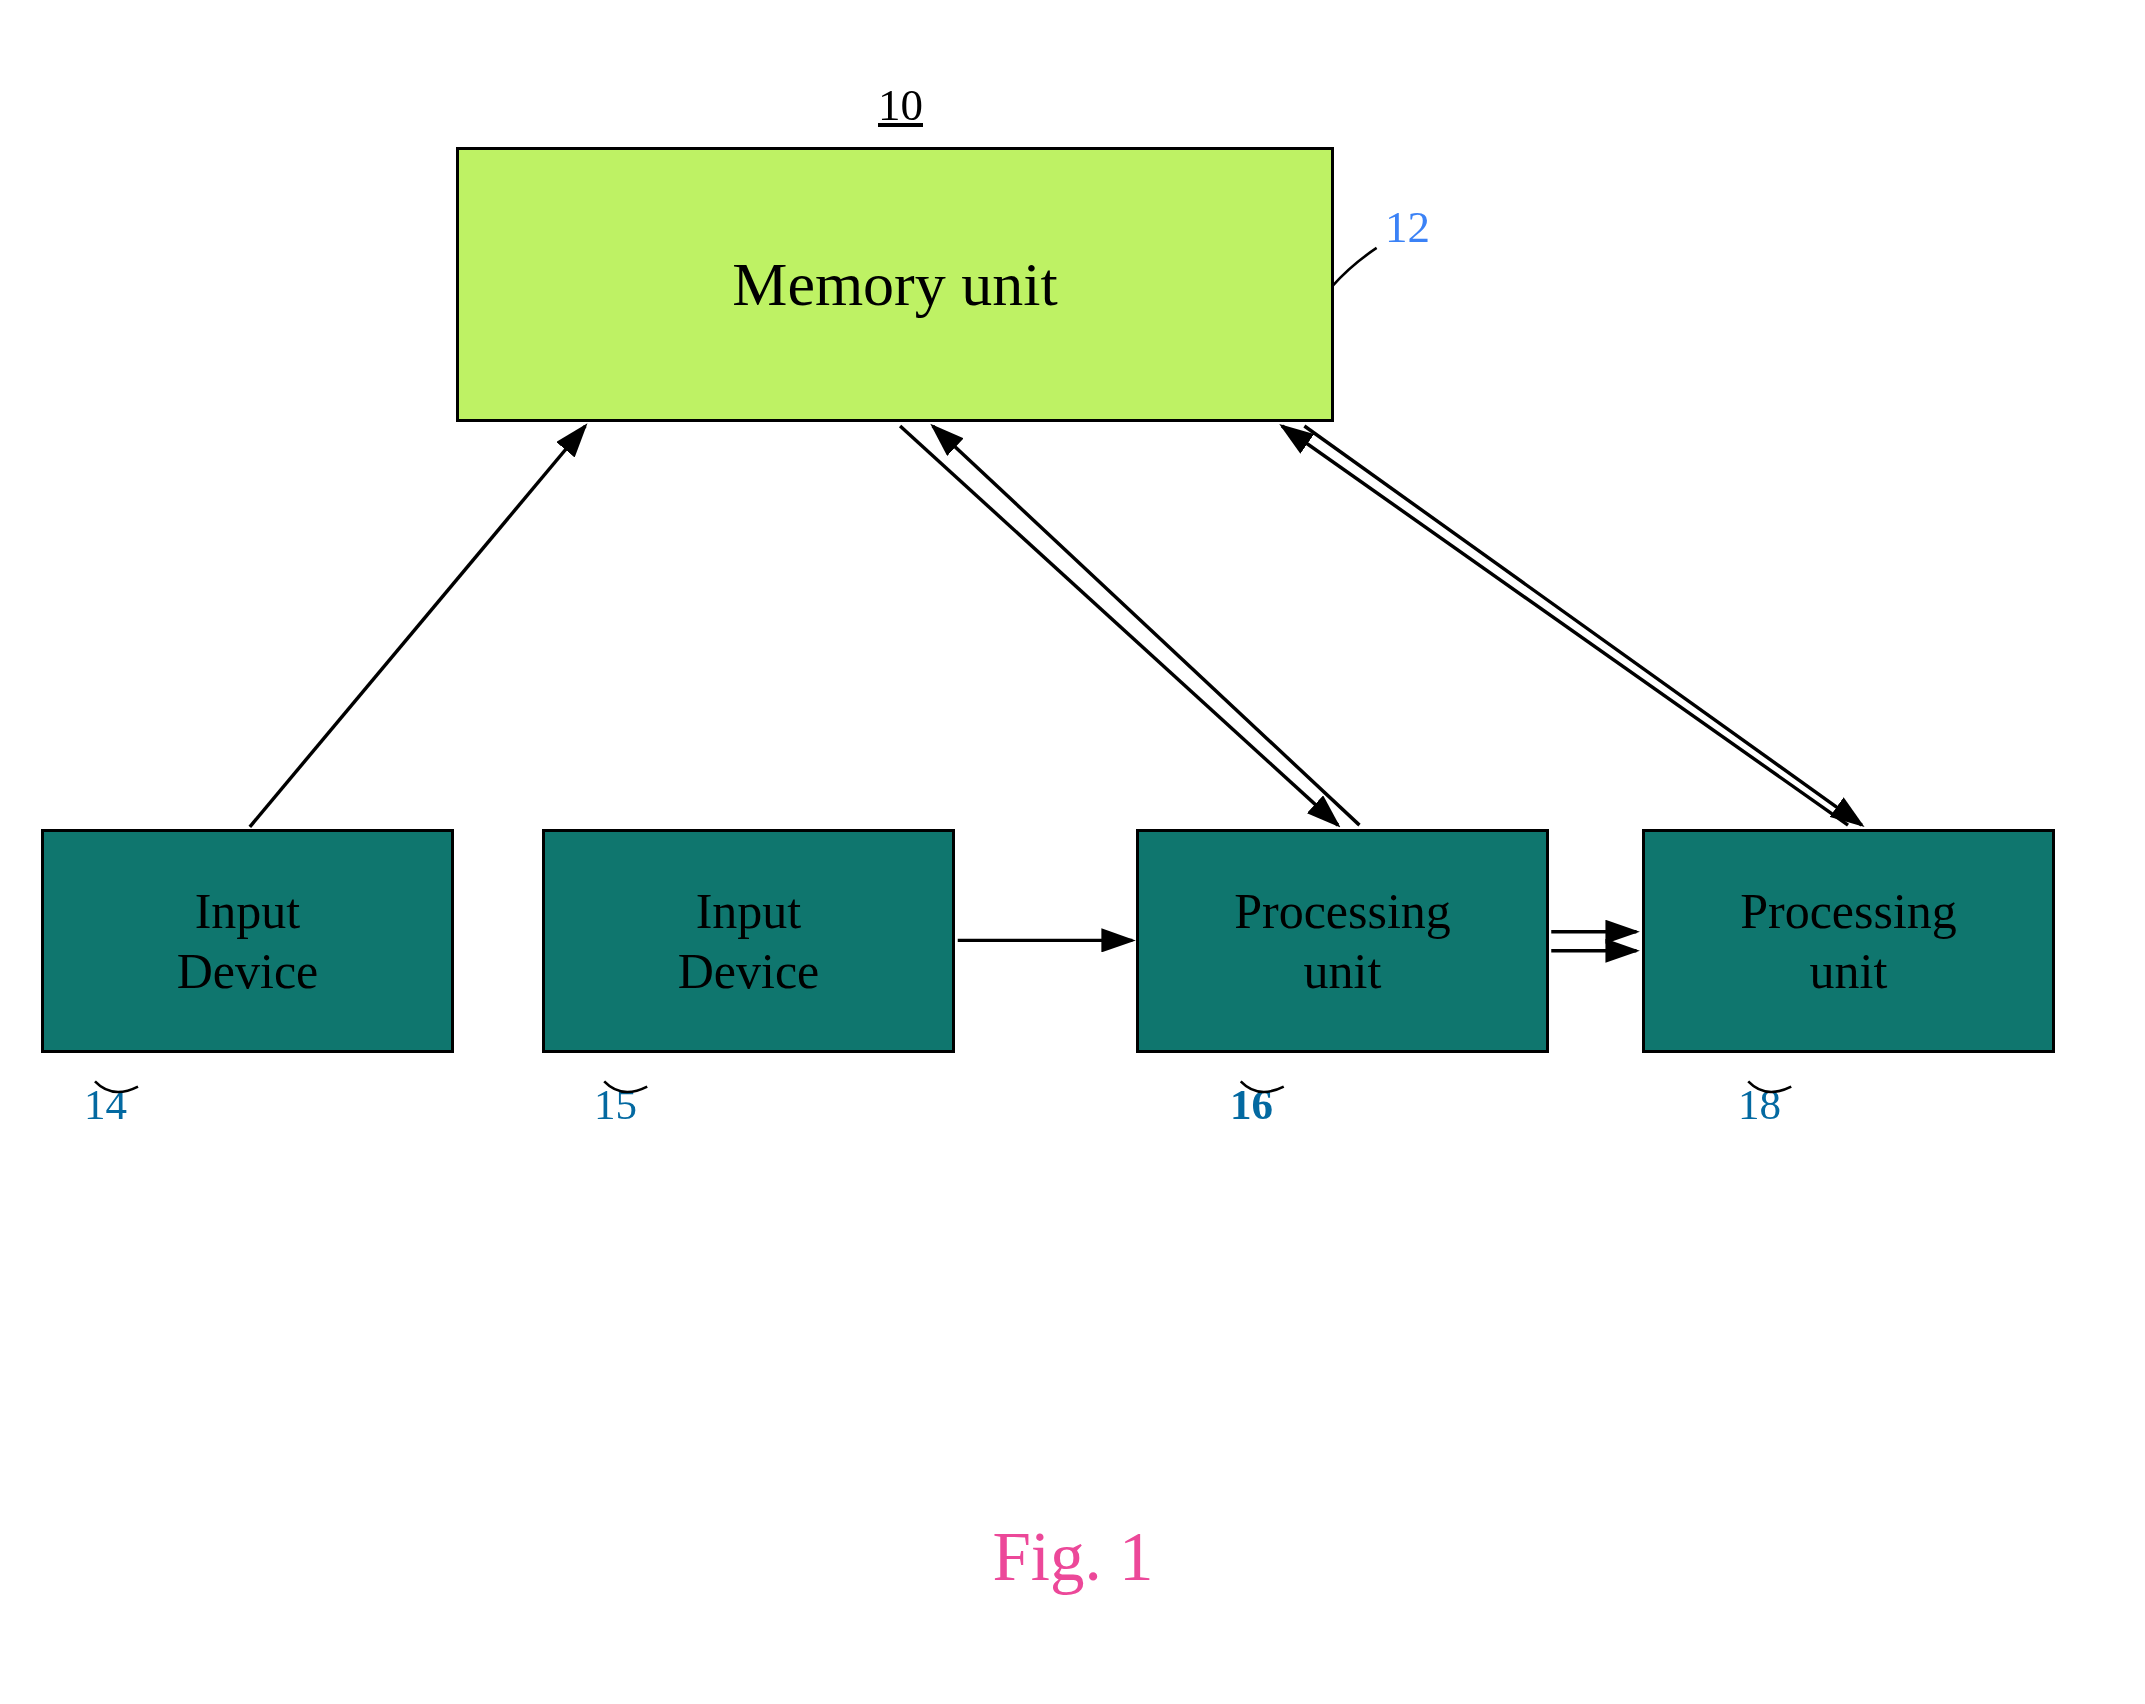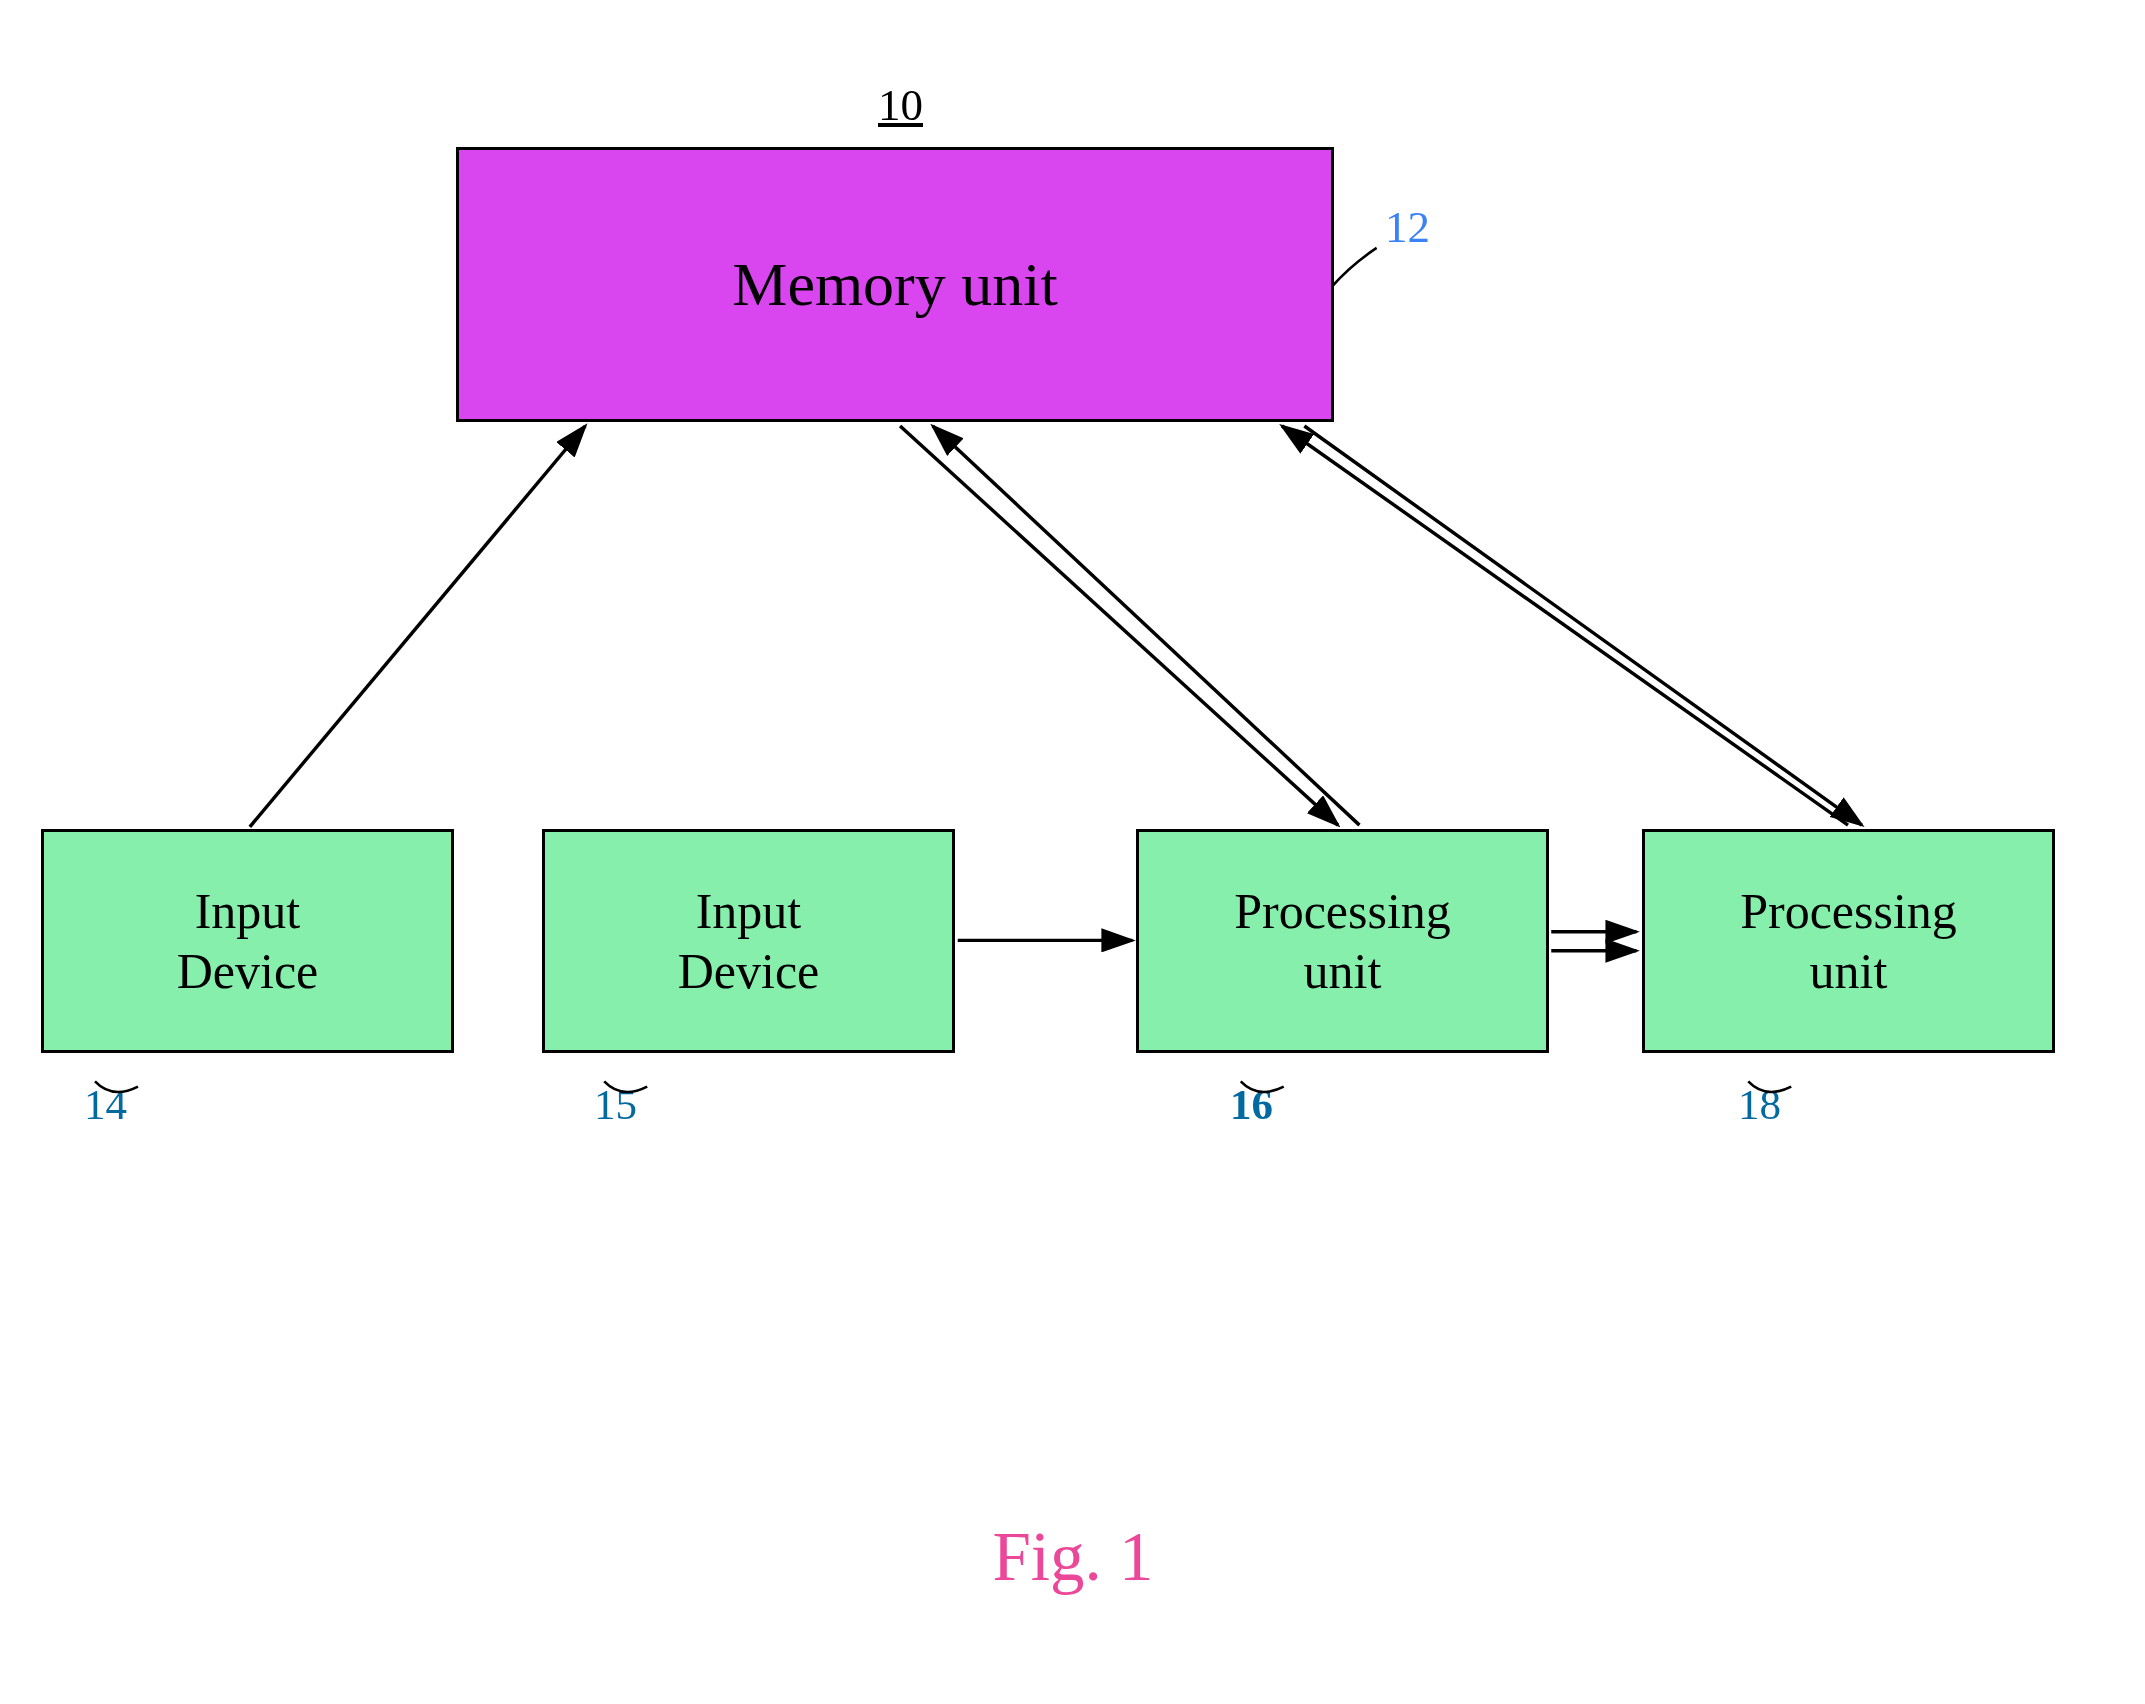--- a/index.html
+++ b/index.html
@@ -39,35 +39,35 @@
     }
 
     
     .memory-box {
       position: absolute;
       top: 127px;
       left: 456px;
       width: 878px;
       height: 275px;
       border: 3.4px solid #000;
-      background: #d946ef;
+      background: #bef264;
       display: flex;
       align-items: center;
       justify-content: center;
     }
     .memory-box-label {
       font-size: 62px;
       color: #000;
     }
 
     
     .box {
       position: absolute;
       border: 3.4px solid #000;
-      background: #86efac;
+      background: #0f766e;
       display: flex;
       align-items: center;
       justify-content: center;
       text-align: center;
     }
 
     
     .box-14 {
       top: 809px;
       left: 41px;

